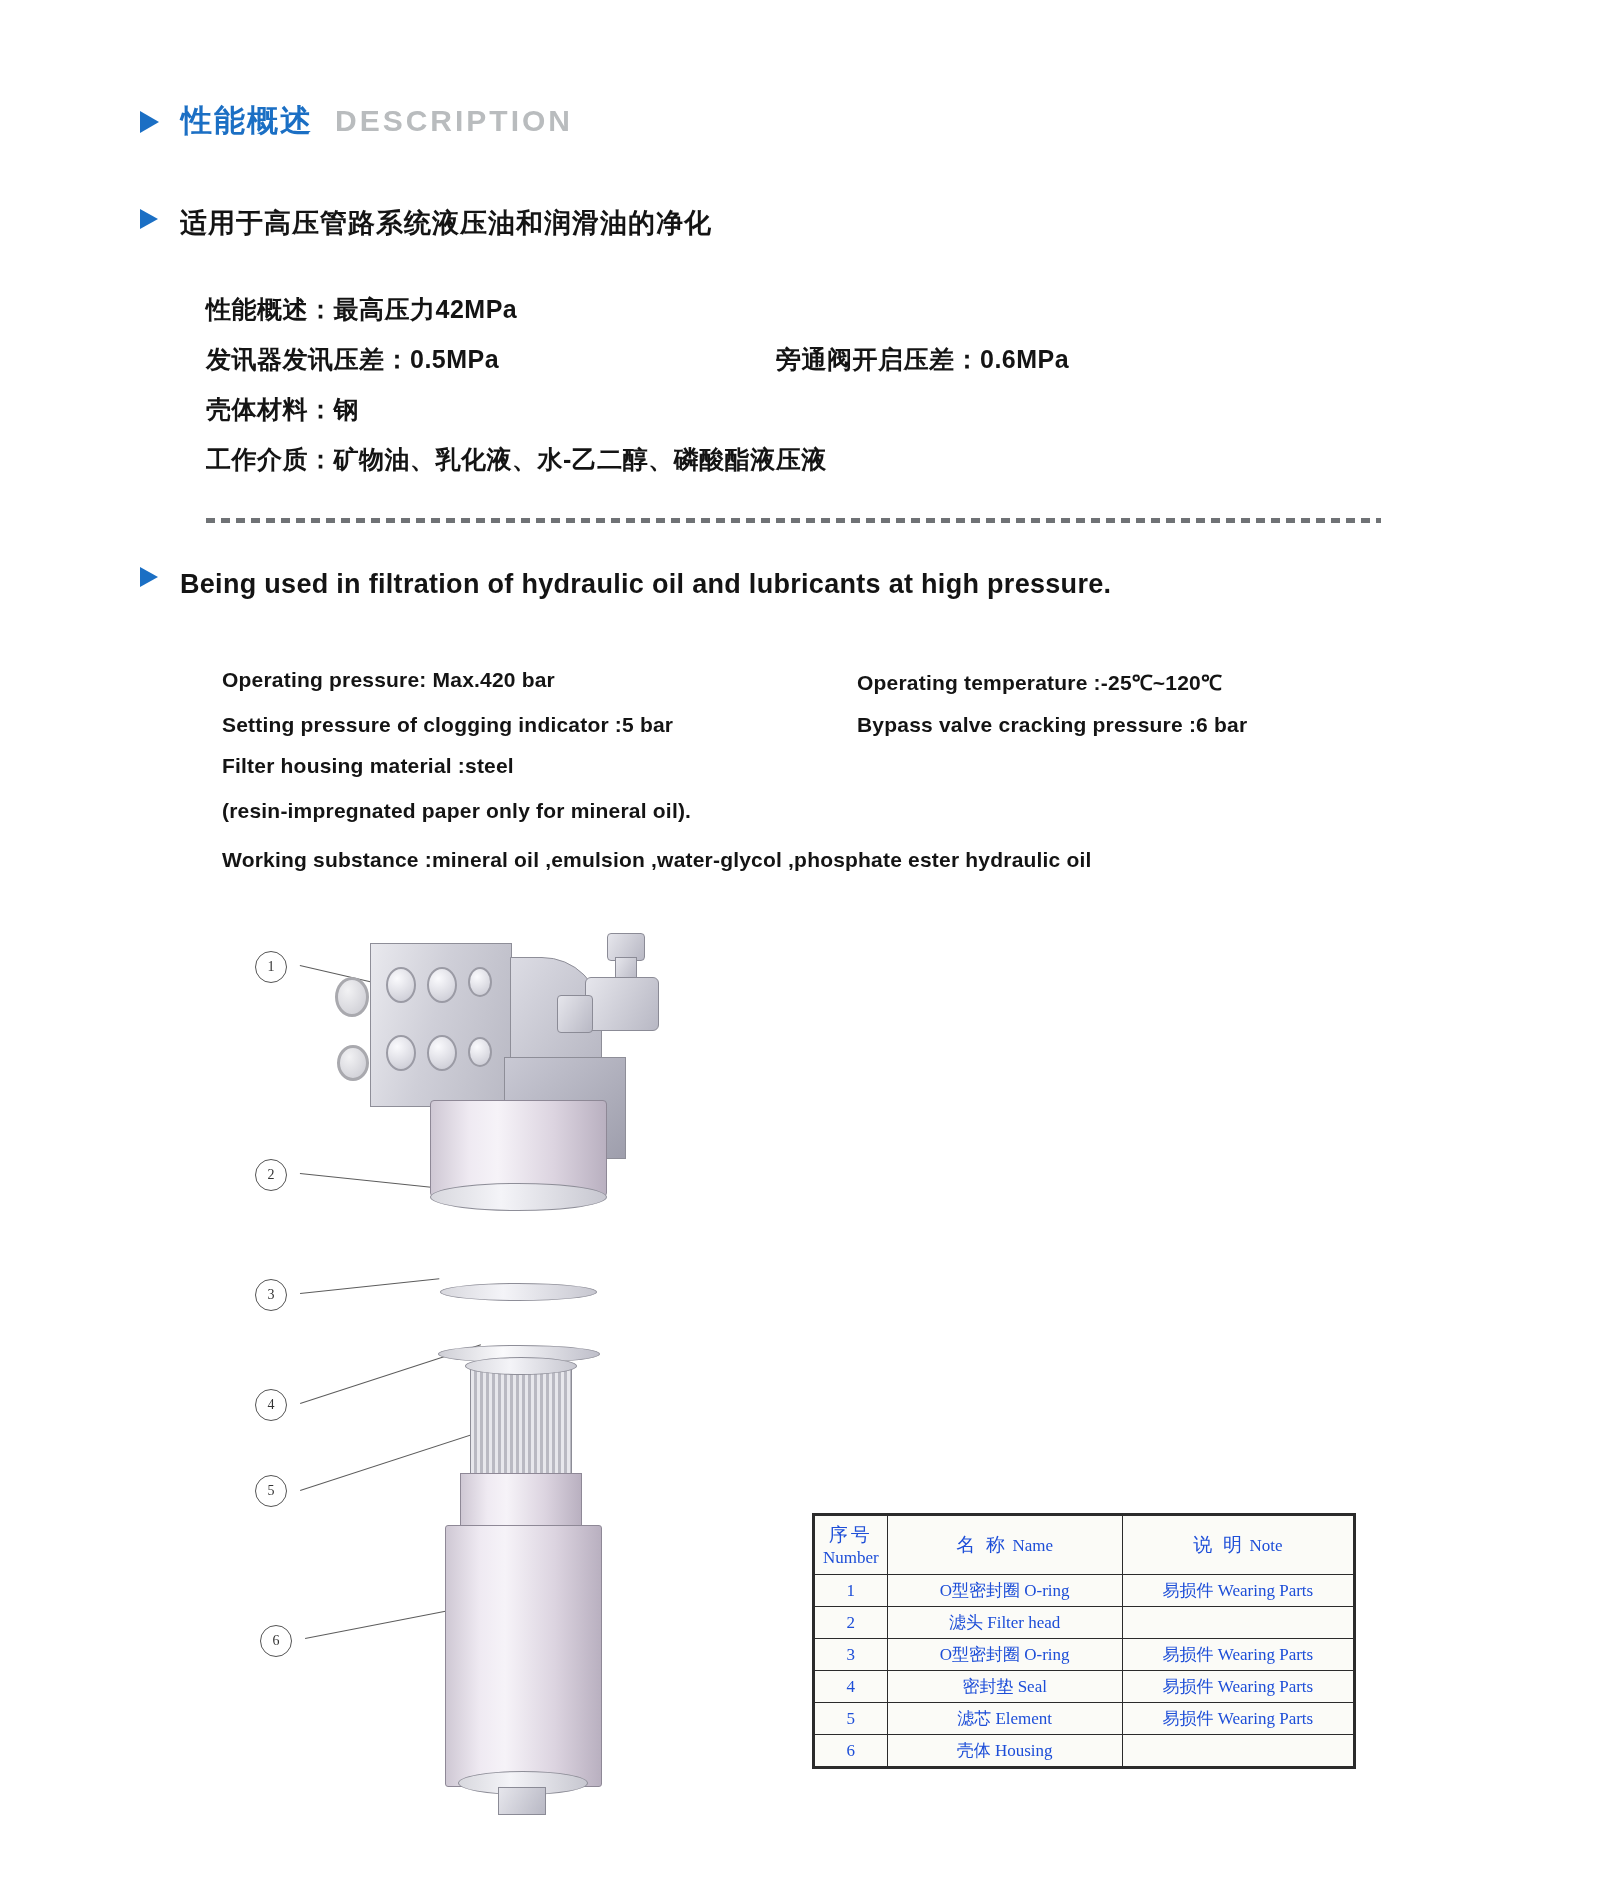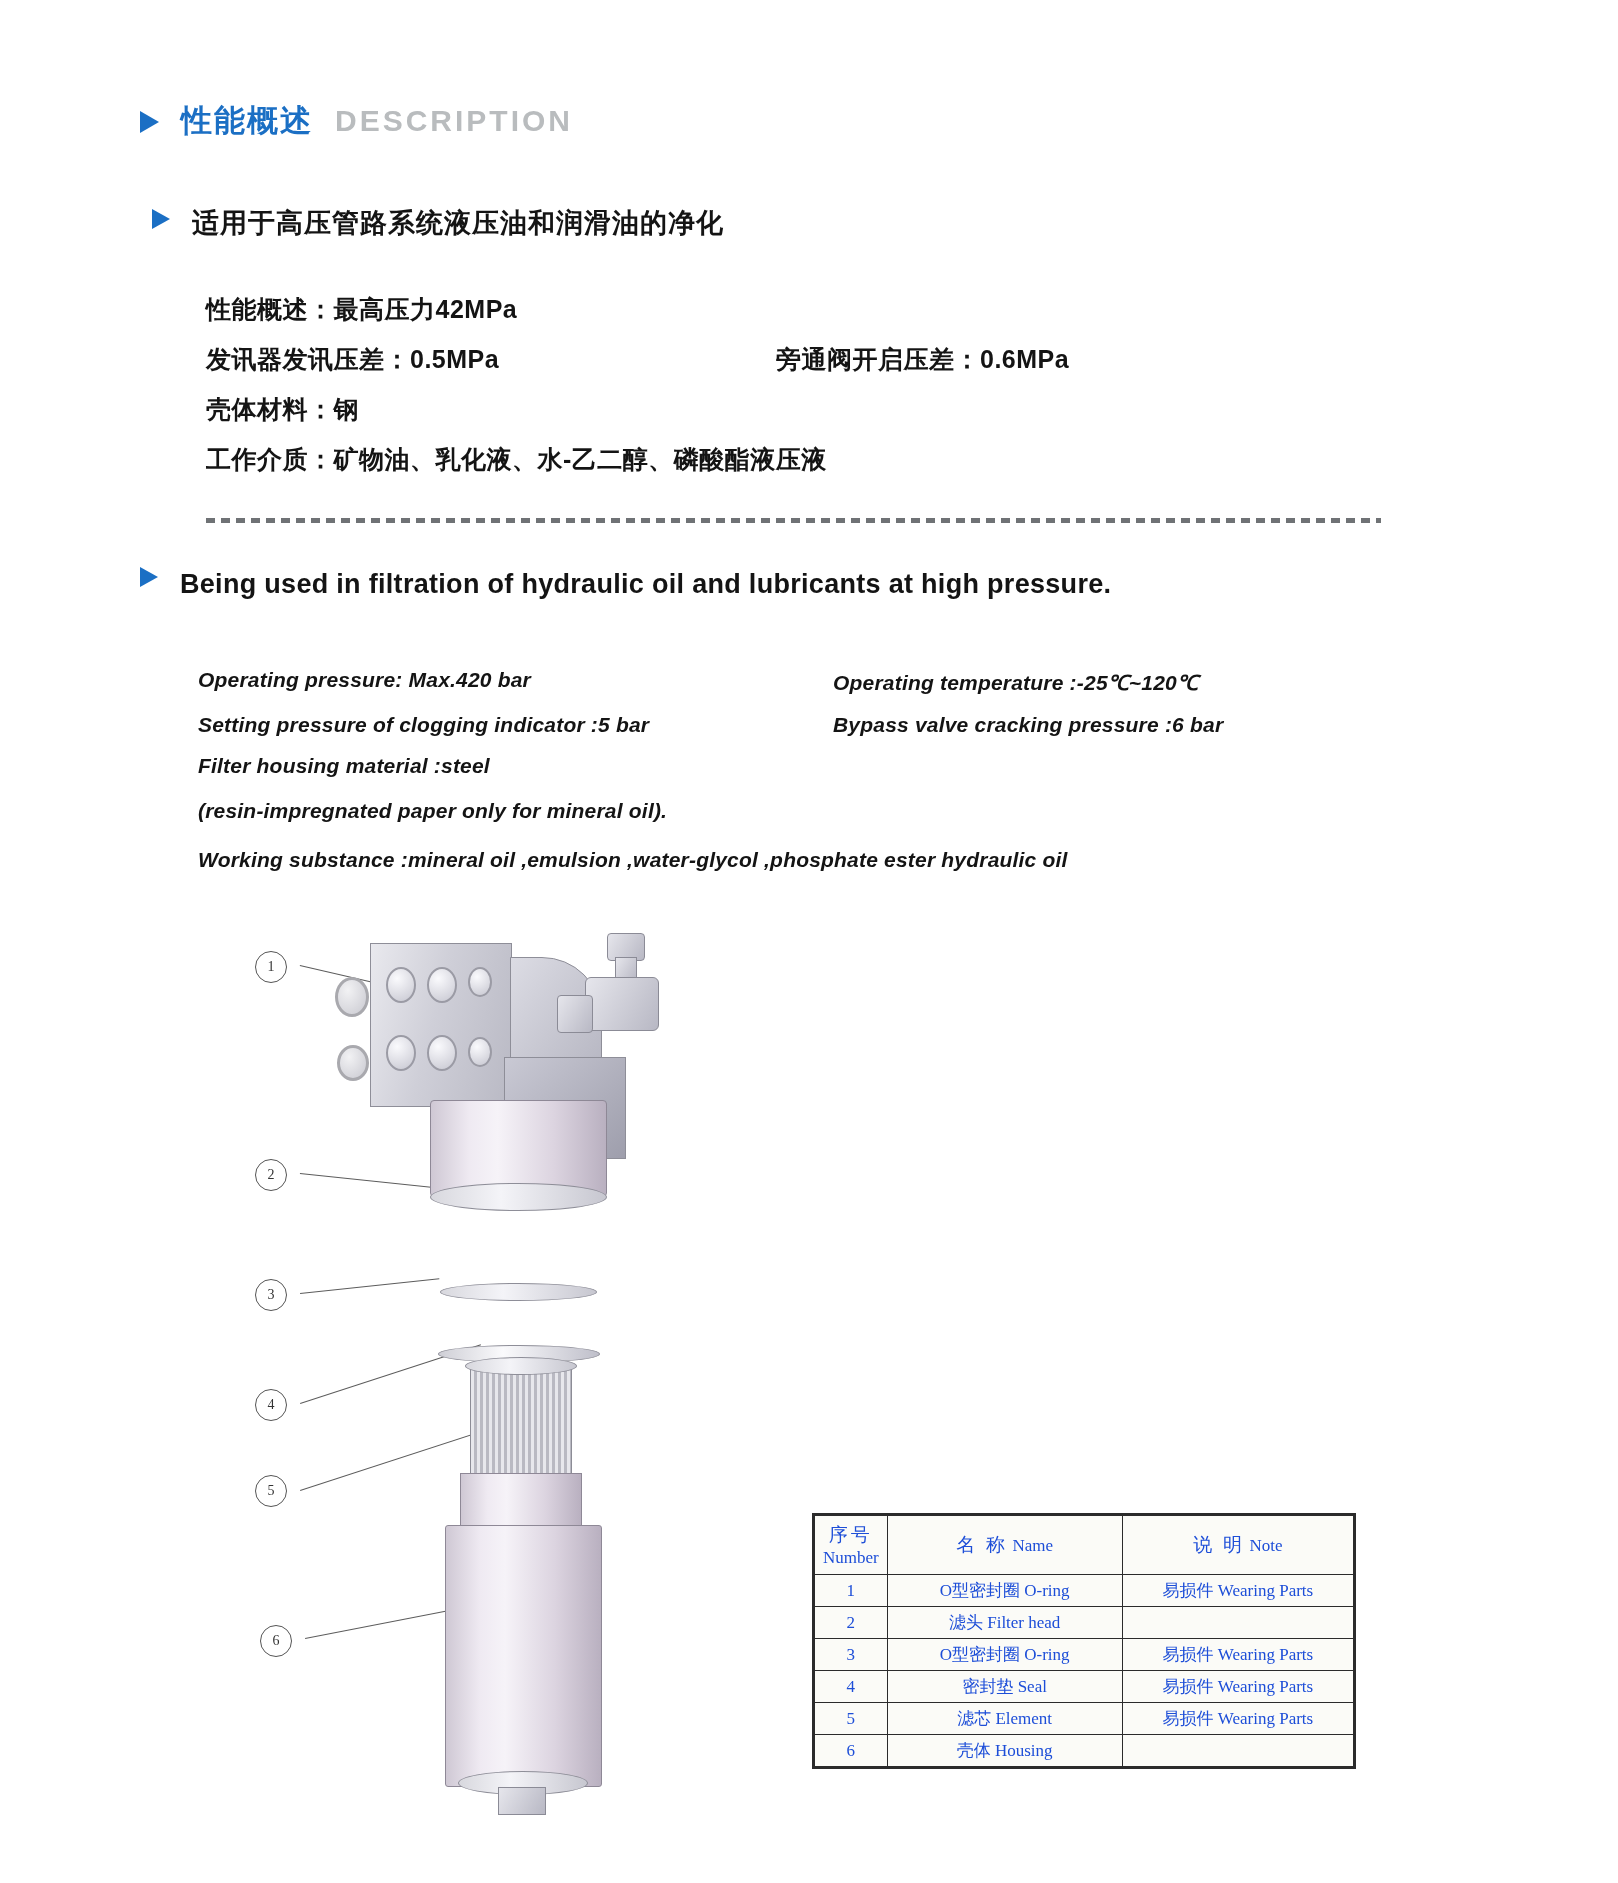--- a/index.html
+++ b/index.html
@@ -47,21 +47,21 @@
   }
   .head-en {
     font-size: 30px;
     font-weight: bold;
     color: #b9bcbe;
     letter-spacing: 3px;
   }
 
   .sub-head {
     position: absolute;
-    left: 152px;
+    left: 140px;
     top: 207px;
     display: flex;
     align-items: flex-start;
     gap: 22px;
   }
   .sub-head .txt {
     font-size: 27px;
     font-weight: bold;
     color: #141414;
     letter-spacing: 1px;
@@ -112,24 +112,23 @@
   .sub-head-en .txt {
     font-size: 27px;
     font-weight: bold;
     color: #141414;
     line-height: 1.45;
     letter-spacing: 0.3px;
   }
 
   .spec-en {
     position: absolute;
-    left: 198px;
+    left: 222px;
     top: 668px;
     width: 1200px;
-    font-style: italic;
   }
   .spec-en .row {
     display: flex;
     margin-bottom: 17px;
   }
   .spec-en .c1 { width: 635px; }
   .spec-en .c2 { flex: 1; }
   .spec-en .item {
     font-size: 21px;
     font-weight: bold;

